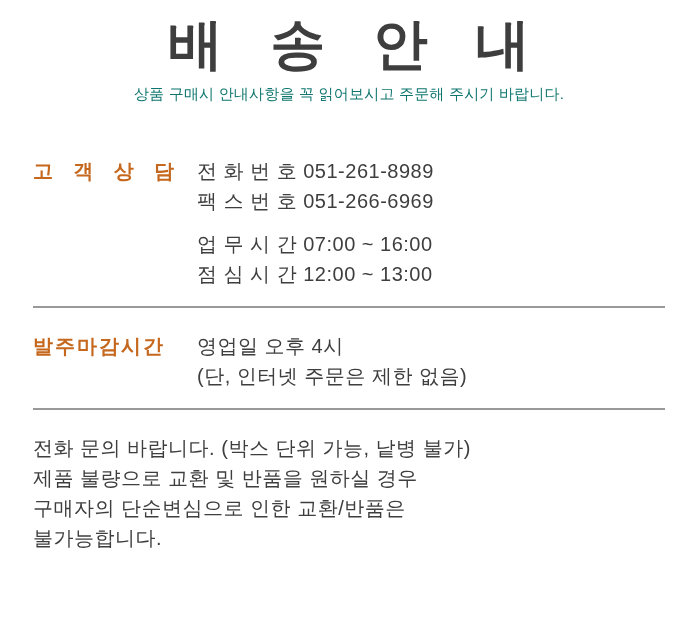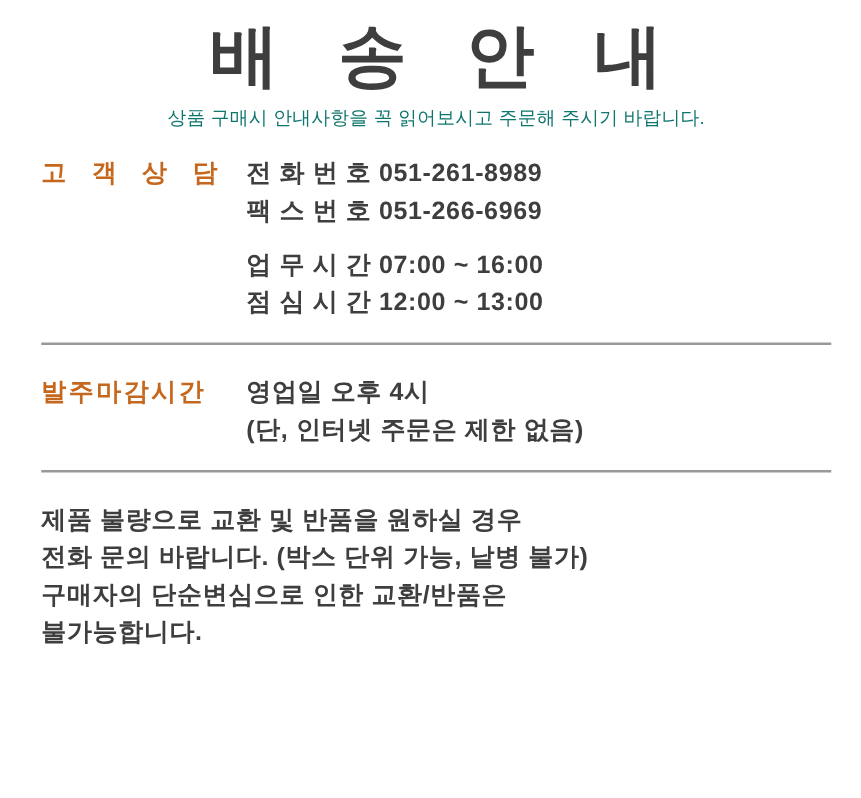--- a/index.html
+++ b/index.html
@@ -36,38 +36,38 @@
     font-size: 15px;
     font-weight: normal;
     color: #0f766e;
     letter-spacing: 0.2px;
   }
   .section {
     display: flex;
     align-items: flex-start;
   }
   .section-first {
-    margin-top: 20px;
+    margin-top: 52px;
   }
   .section-label {
     flex: 0 0 143px;
     margin-right: 21px;
     font-size: 20px;
     font-weight: bold;
     color: #c5681e;
     letter-spacing: 2px;
     line-height: 30px;
     text-align: justify;
     text-align-last: justify;
     white-space: pre-wrap;
   }
   .section-content {
     flex: 1;
     font-size: 20px;
-    font-weight: bold;
+    font-weight: normal;
     color: #3e3e3e;
     line-height: 30px;
     letter-spacing: 0.5px;
   }
   .section-line {
     white-space: pre-wrap;
     min-height: 30px;
   }
   .group-gap {
     margin-top: 13px;
@@ -108,20 +108,20 @@
     <div class="section-content">
       <div class="section-line">영업일 오후 4시</div>
       <div class="section-line">(단, 인터넷 주문은 제한 없음)</div>
     </div>
   </div>
 
   <hr class="divider">
 
   <div class="section">
     <div class="section-content">
+      <div class="section-line">전화 문의 바랍니다. (박스 단위 가능, 낱병 불가)</div>
       <div class="section-line">제품 불량으로 교환 및 반품을 원하실 경우</div>
-      <div class="section-line">전화 문의 바랍니다. (박스 단위 가능, 낱병 불가)</div>
       <div class="section-line">구매자의 단순변심으로 인한 교환/반품은</div>
       <div class="section-line">불가능합니다.</div>
     </div>
   </div>
 
 </div>
 
 </body></html>

